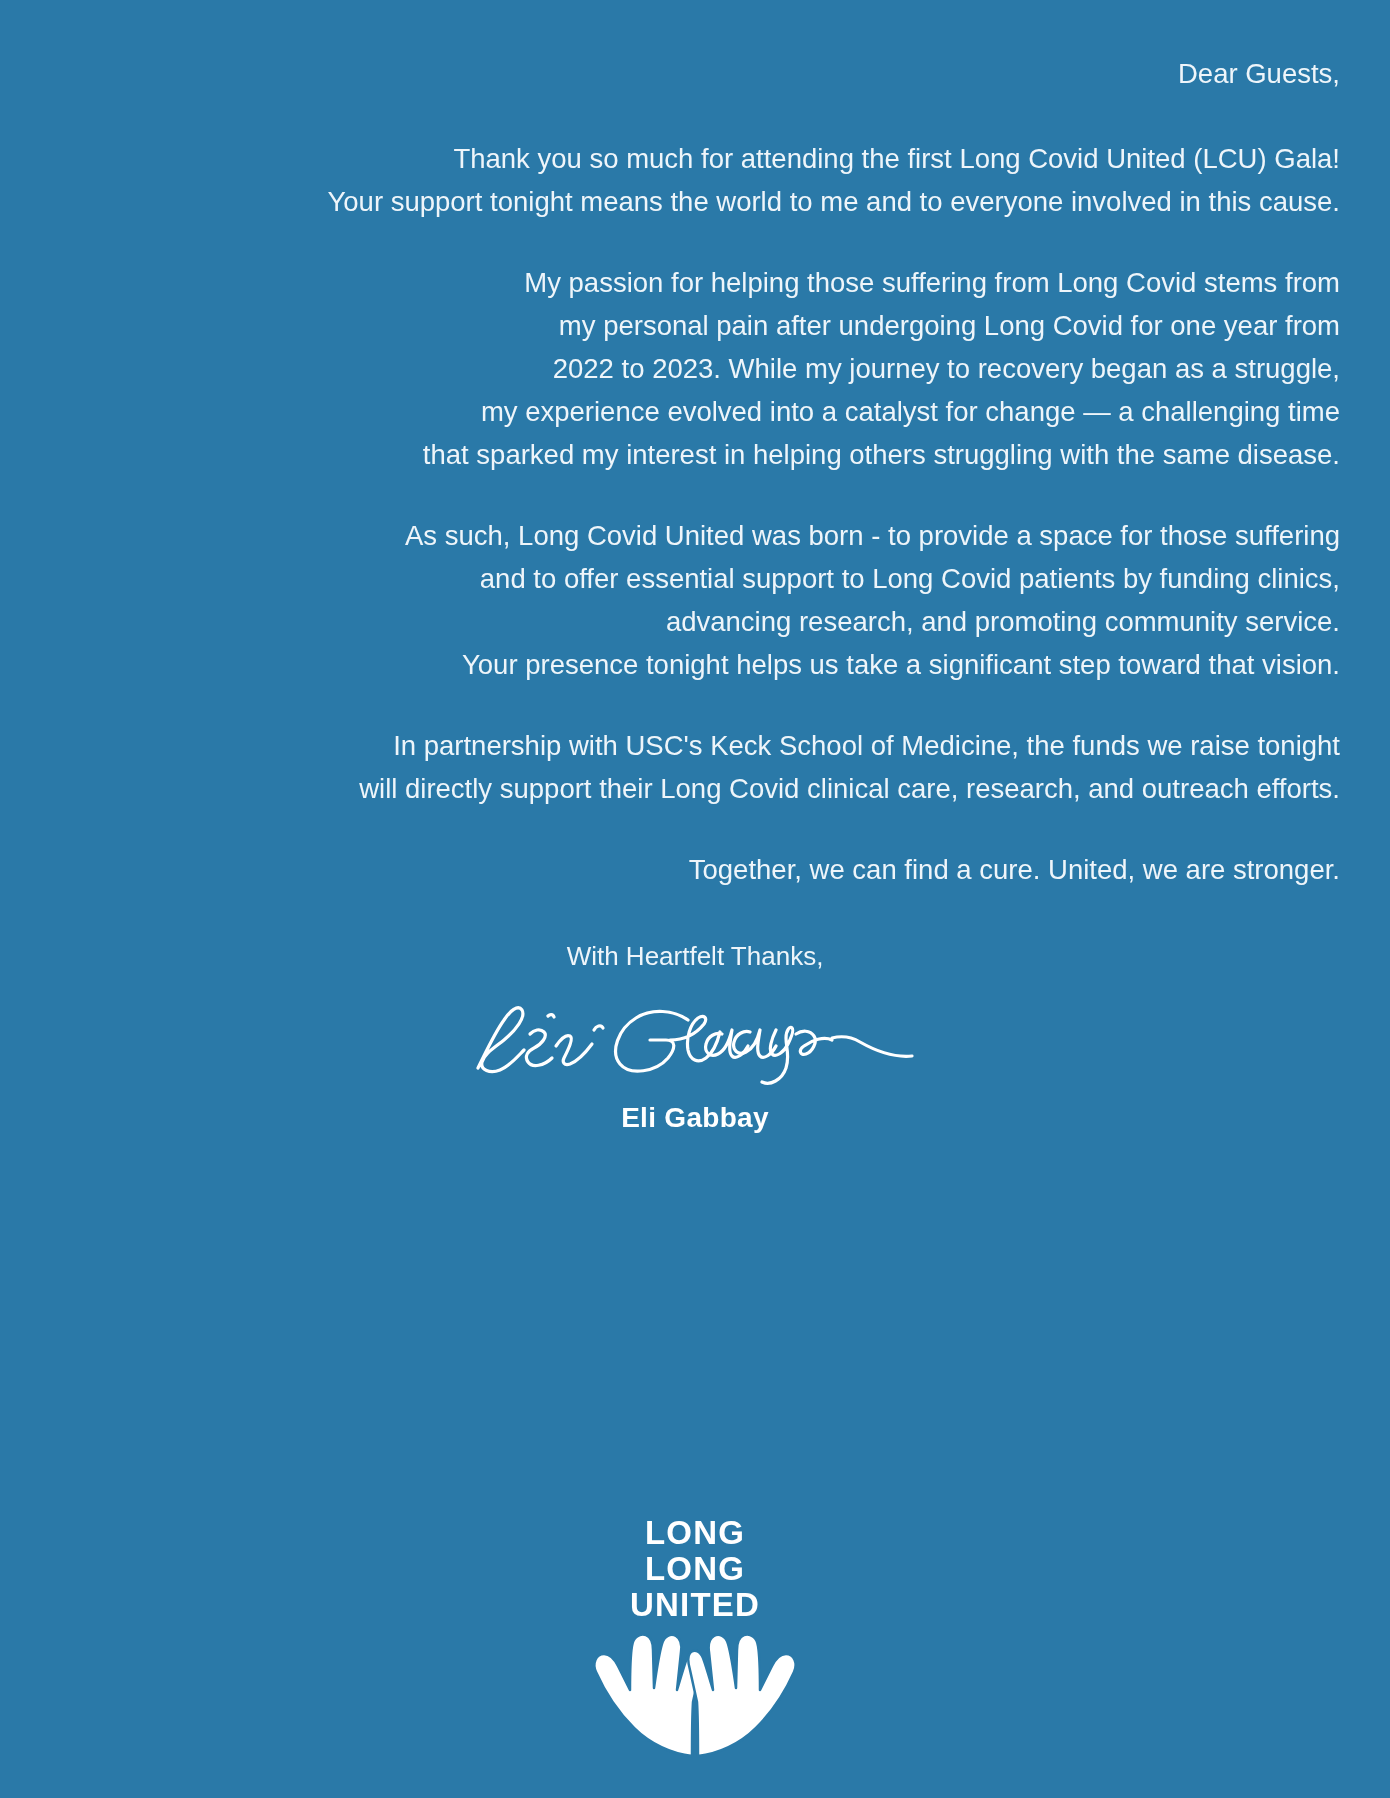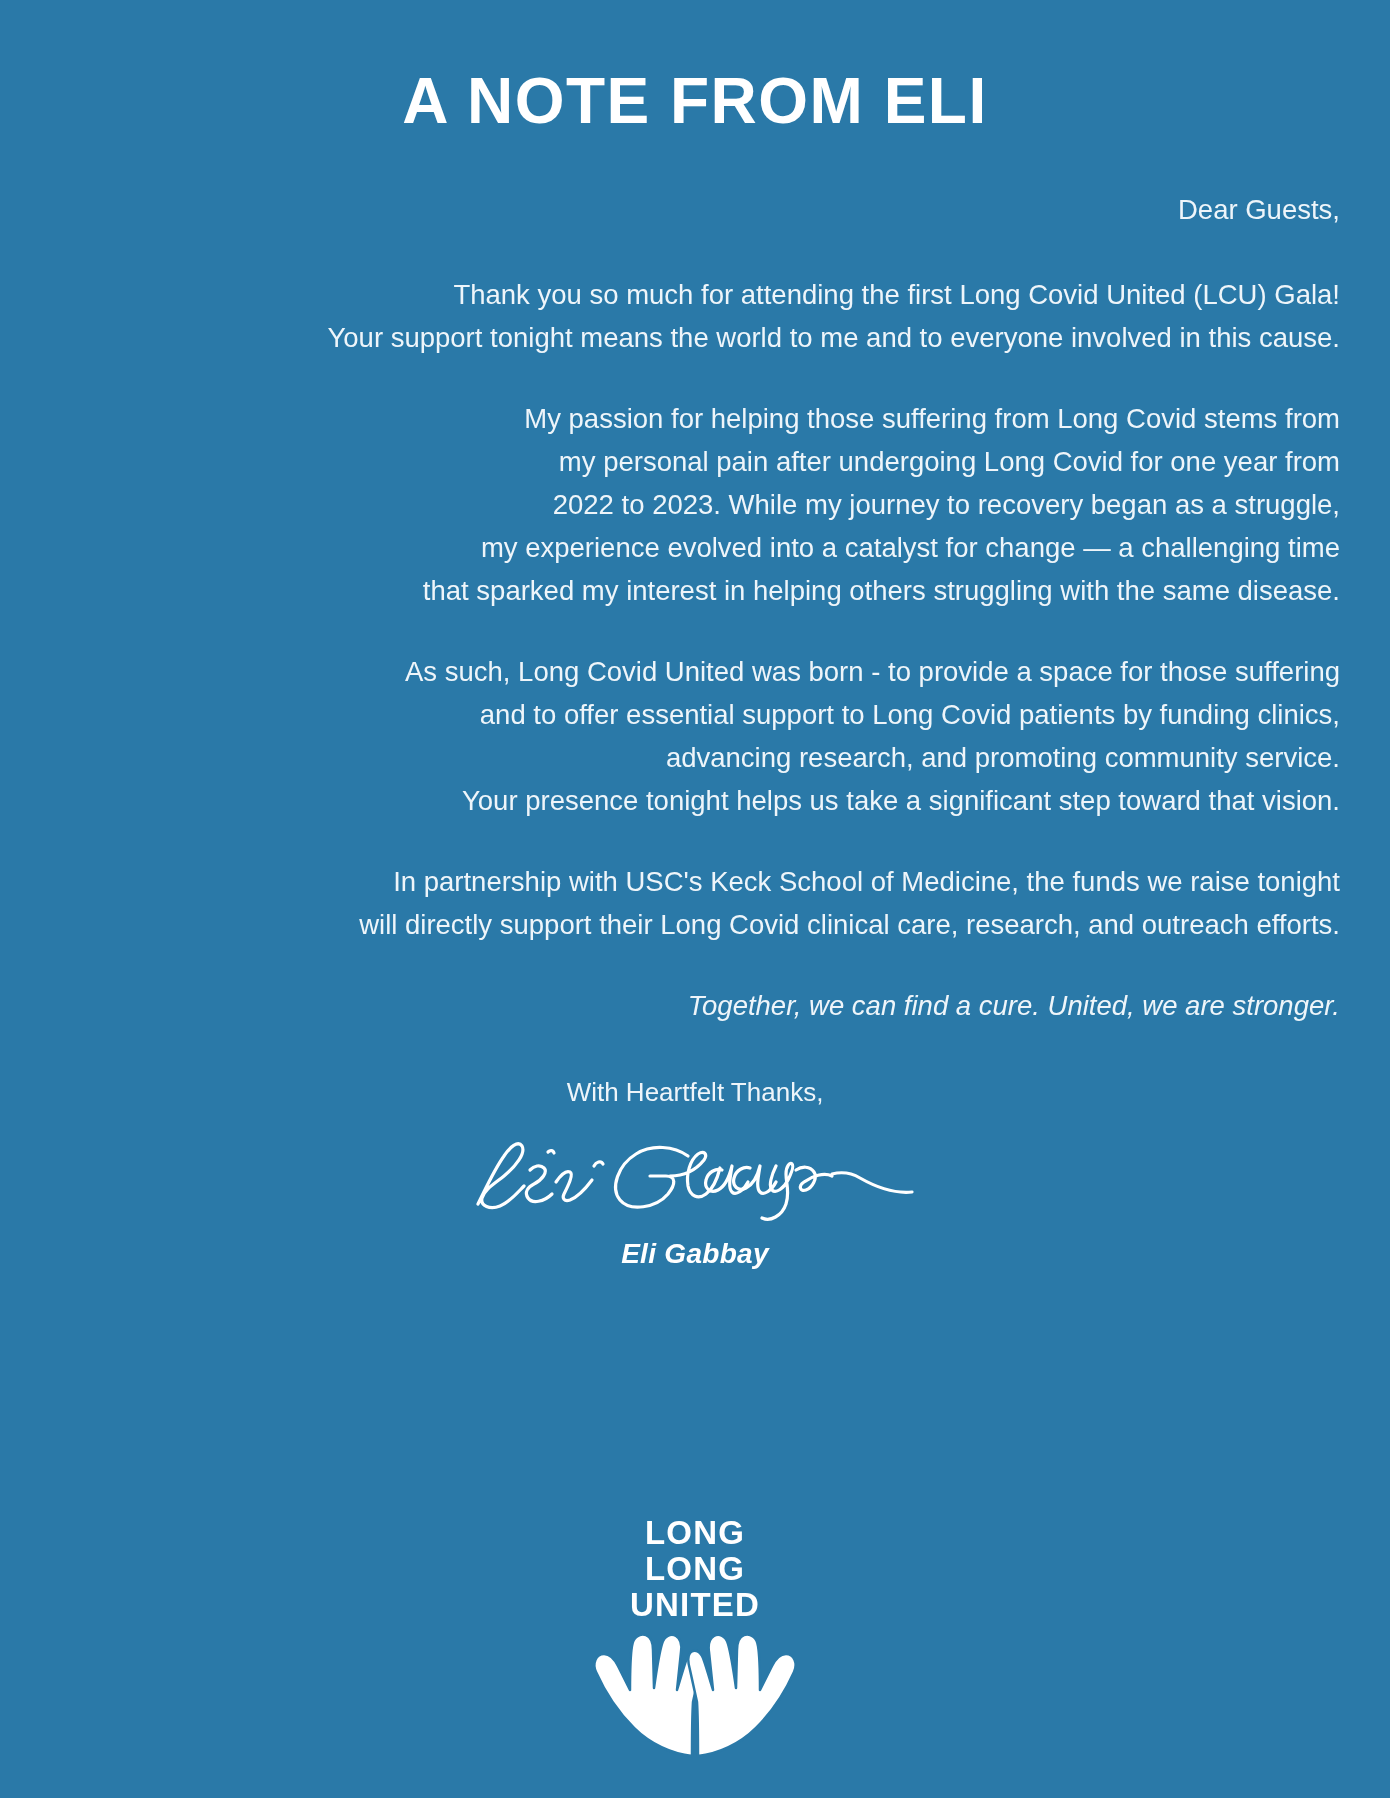--- a/index.html
+++ b/index.html
@@ -46,21 +46,20 @@
     color: #eef5fa;
     font-size: 27.5px;
     line-height: 43px;
     font-weight: 400;
   }
   .para {
     margin: 0 0 38px 0;
   }
   .para:last-child {
     margin-bottom: 0;
-    font-style: italic;
   }
   .salutation {
     margin-bottom: 42px;
   }
   .closing {
     margin-top: 44px;
     color: #eef5fa;
     font-size: 26px;
     line-height: 43px;
     text-align: center;
@@ -72,21 +71,20 @@
     align-items: center;
     justify-content: center;
   }
   .sig-name {
     margin-top: 10px;
     font-size: 28px;
     font-weight: bold;
     color: #ffffff;
     text-align: right;
     letter-spacing: 0.3px;
-    font-style: italic;
   }
   .sig-role {
     margin-top: 6px;
     font-size: 27px;
     color: #eef5fa;
     text-align: center;
   }
   .logo-wrap {
     position: absolute;
     left: 0;
@@ -113,21 +111,20 @@
   .logo-hands {
     margin-top: 4px;
   }
 </style>
 </head>
 <body>
 
 <div class="page">
   <div class="inner">
 
-    <div class="title">A NOTE FROM ELI</div>
 
     <div class="body-block">
       <p class="para salutation">Dear Guests,</p>
       <p class="para">Thank you so much for attending the first Long Covid United (LCU) Gala!<br>Your support tonight means the world to me and to everyone involved in this cause.</p>
       <p class="para">My passion for helping those suffering from Long Covid stems from<br>my personal pain after undergoing Long Covid for one year from<br>2022 to 2023. While my journey to recovery began as a struggle,<br>my experience evolved into a catalyst for change — a challenging time<br>that sparked my interest in helping others struggling with the same disease.</p>
       <p class="para">As such, Long Covid United was born - to provide a space for those suffering<br>and to offer essential support to Long Covid patients by funding clinics,<br>advancing research, and promoting community service.<br>Your presence tonight helps us take a significant step toward that vision.</p>
       <p class="para">In partnership with USC's Keck School of Medicine, the funds we raise tonight<br>will directly support their Long Covid clinical care, research, and outreach efforts.</p>
       <p class="para">Together, we can find a cure. United, we are stronger.</p>
     </div>
 

